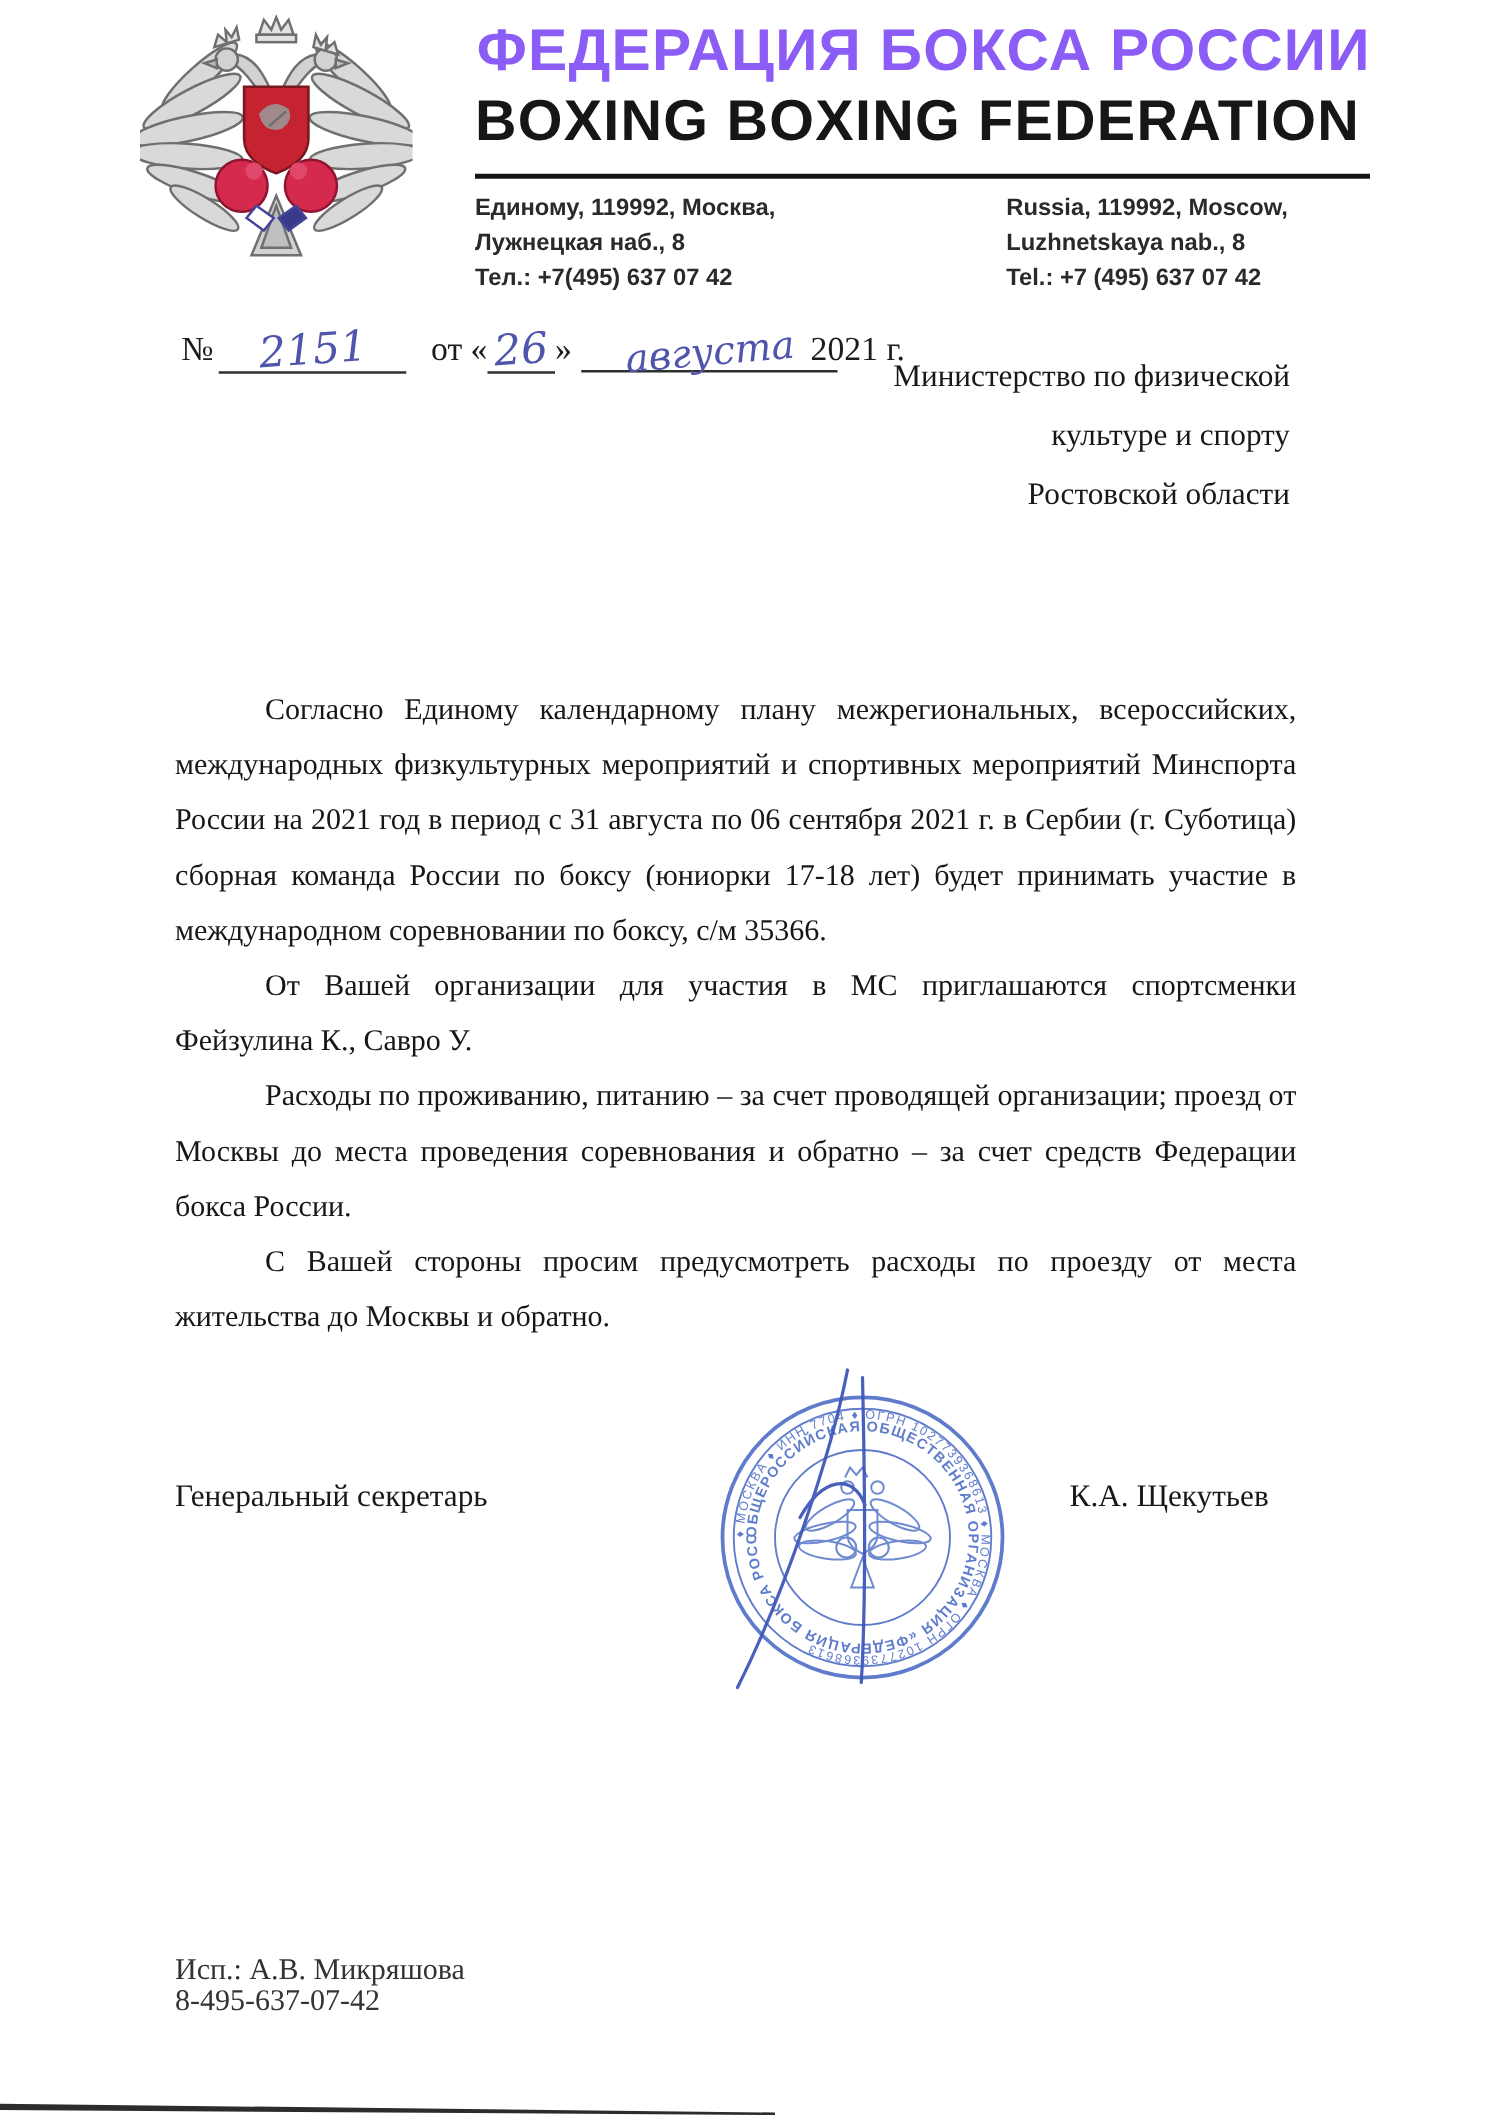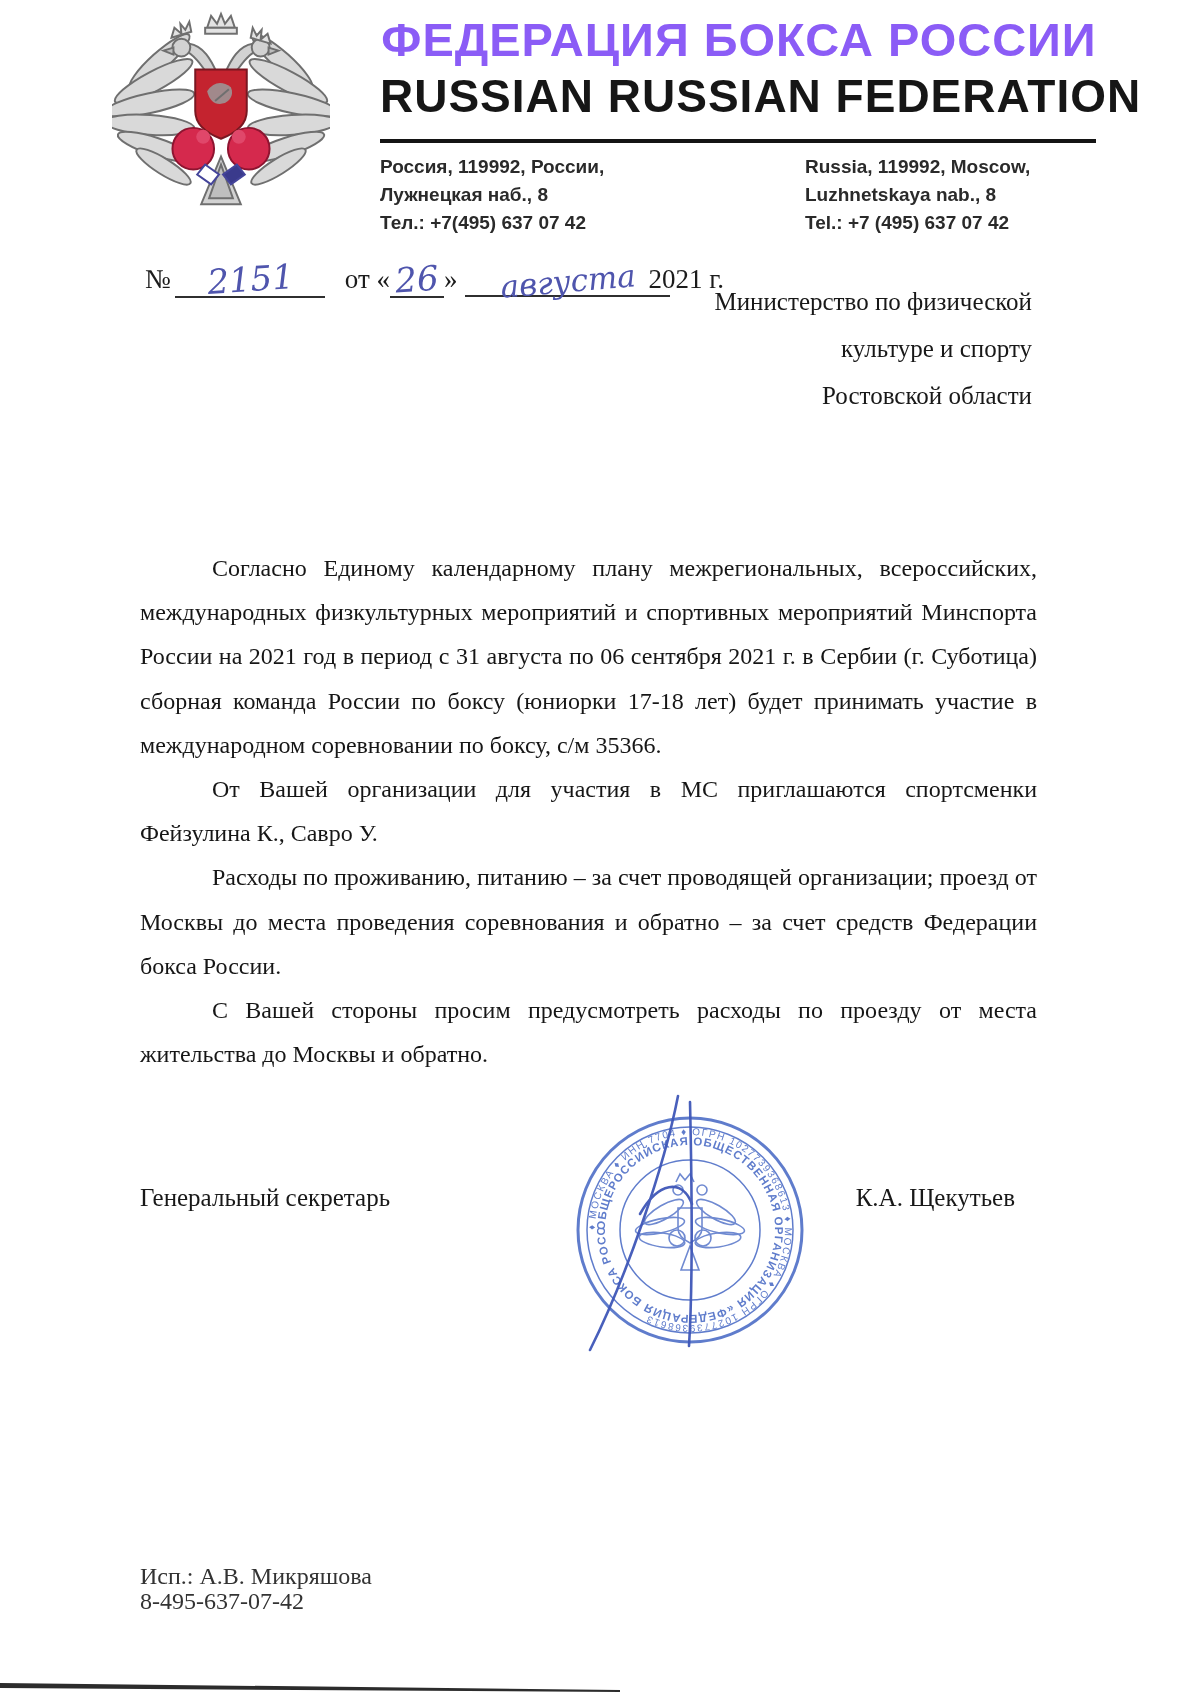--- a/index.html
+++ b/index.html
@@ -119,27 +119,27 @@
       <circle cx="138" cy="140" r="21" fill="#d5294d"></circle>
       <path d="M94 156 l14 10 l-8 10 l-14 -10 z" fill="#ffffff" stroke="#44449a"></path>
       <path d="M126 156 l-14 10 l8 10 l14 -10 z" fill="#3a3a8c" stroke="#44449a"></path>
       <circle cx="92" cy="128" r="7" fill="#e0476a" stroke="none"></circle>
       <circle cx="128" cy="128" r="7" fill="#e0476a" stroke="none"></circle>
     </g>
   </svg>
 
   <div class="head-block">
     <div class="title-ru">ФЕДЕРАЦИЯ БОКСА РОССИИ</div>
-    <div class="title-en">RUSSIAN RUSSIAN FEDERATION</div>
+    <div class="title-en">BOXING BOXING FEDERATION</div>
   </div>
   <div class="head-rule"></div>
 
   <div class="addr-row">
     <div class="addr-col-ru">
-      <div>Россия, 119992, России,</div>
+      <div>Единому, 119992, Москва,</div>
       <div>Лужнецкая наб., 8</div>
       <div>Тел.: +7(495) 637 07 42</div>
     </div>
     <div class="addr-col-en">
       <div>Russia, 119992, Moscow,</div>
       <div>Luzhnetskaya nab., 8</div>
       <div>Tel.: +7 (495) 637 07 42</div>
     </div>
   </div>
 

